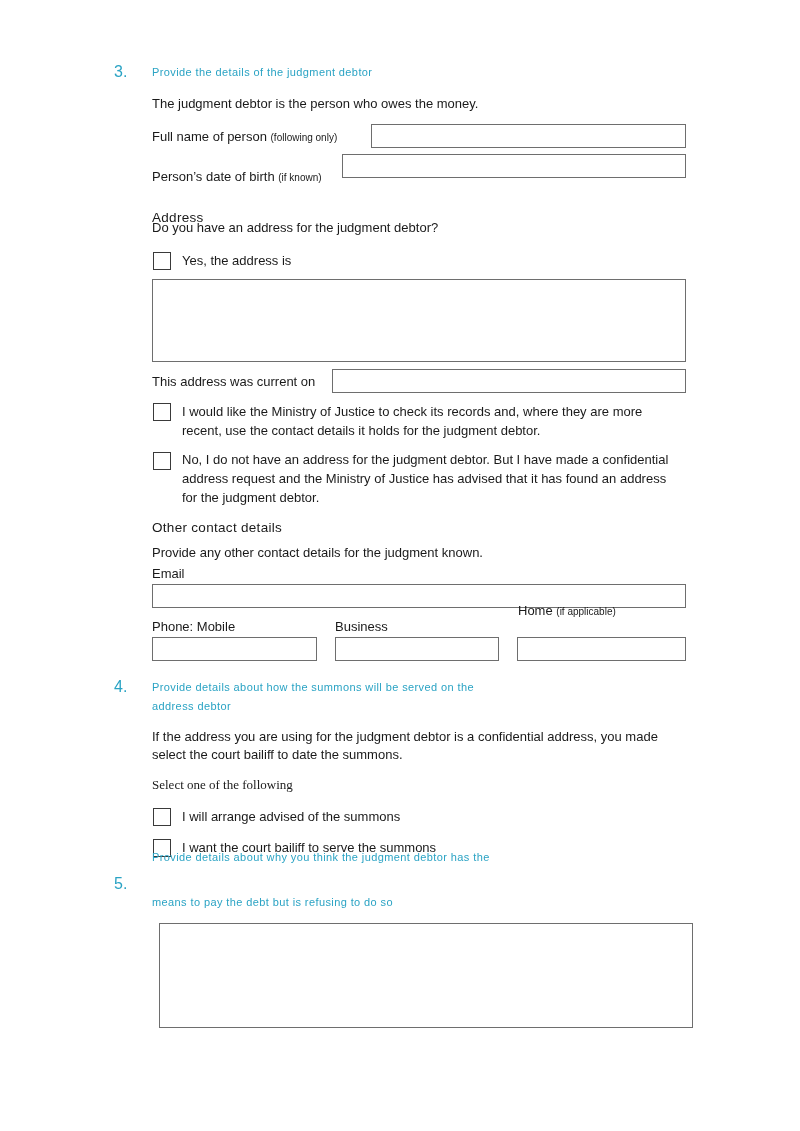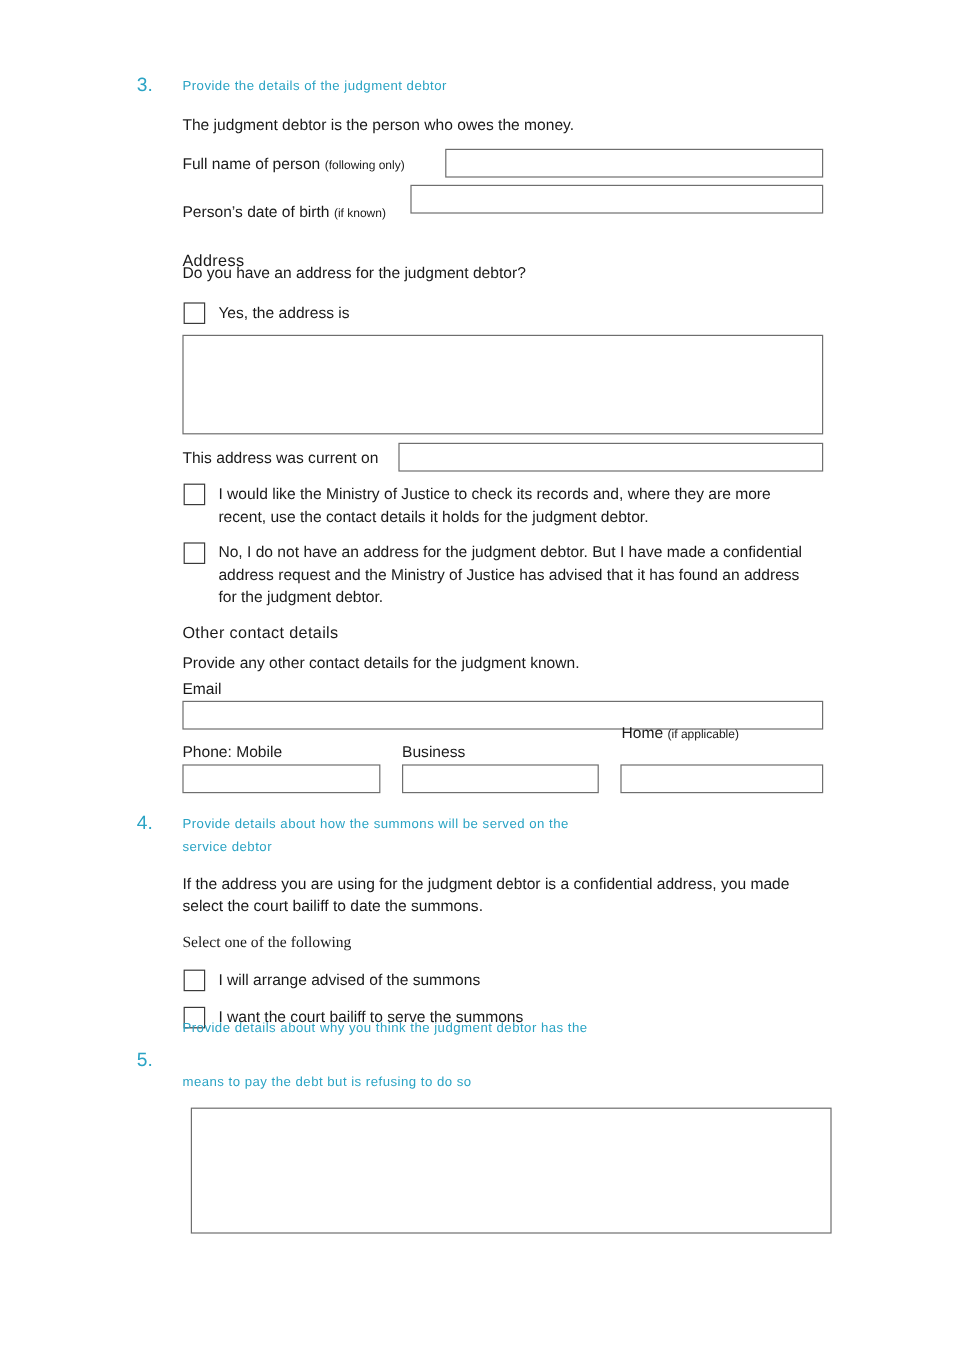--- a/index.html
+++ b/index.html
@@ -65,21 +65,21 @@
 <div class="abs box" style="left:335px;top:637px;width:164px;height:24px;"></div>
 
 <div class="abs txt" style="left:518px;top:601px;">
   <span>Home</span>
   <span class="small">(if applicable)</span>
 </div>
 <div class="abs box" style="left:517px;top:637px;width:169px;height:24px;"></div>
 
 <div class="abs num" style="left:114px;top:678px;">4.</div>
 <div class="abs heading" style="left:152px;top:678px;">Provide details about how the summons will be served on the</div>
-<div class="abs heading" style="left:152px;top:697px;">service debtor</div>
+<div class="abs heading" style="left:152px;top:697px;">address debtor</div>
 
 <div class="abs txt" style="left:152px;top:727px;">If the address you are using for the judgment debtor is a confidential address, you made</div>
 <div class="abs txt" style="left:152px;top:745px;">select the court bailiff to date the summons.</div>
 
 <div class="abs txt" style="left:152px;top:775px;font-family:Liberation Serif, serif;">Select one of the following</div>
 
 <div class="abs cb" style="left:153px;top:808px;"></div>
 <div class="abs txt" style="left:182px;top:807px;">I will arrange advised of the summons</div>
 
 <div class="abs cb" style="left:153px;top:839px;"></div>

